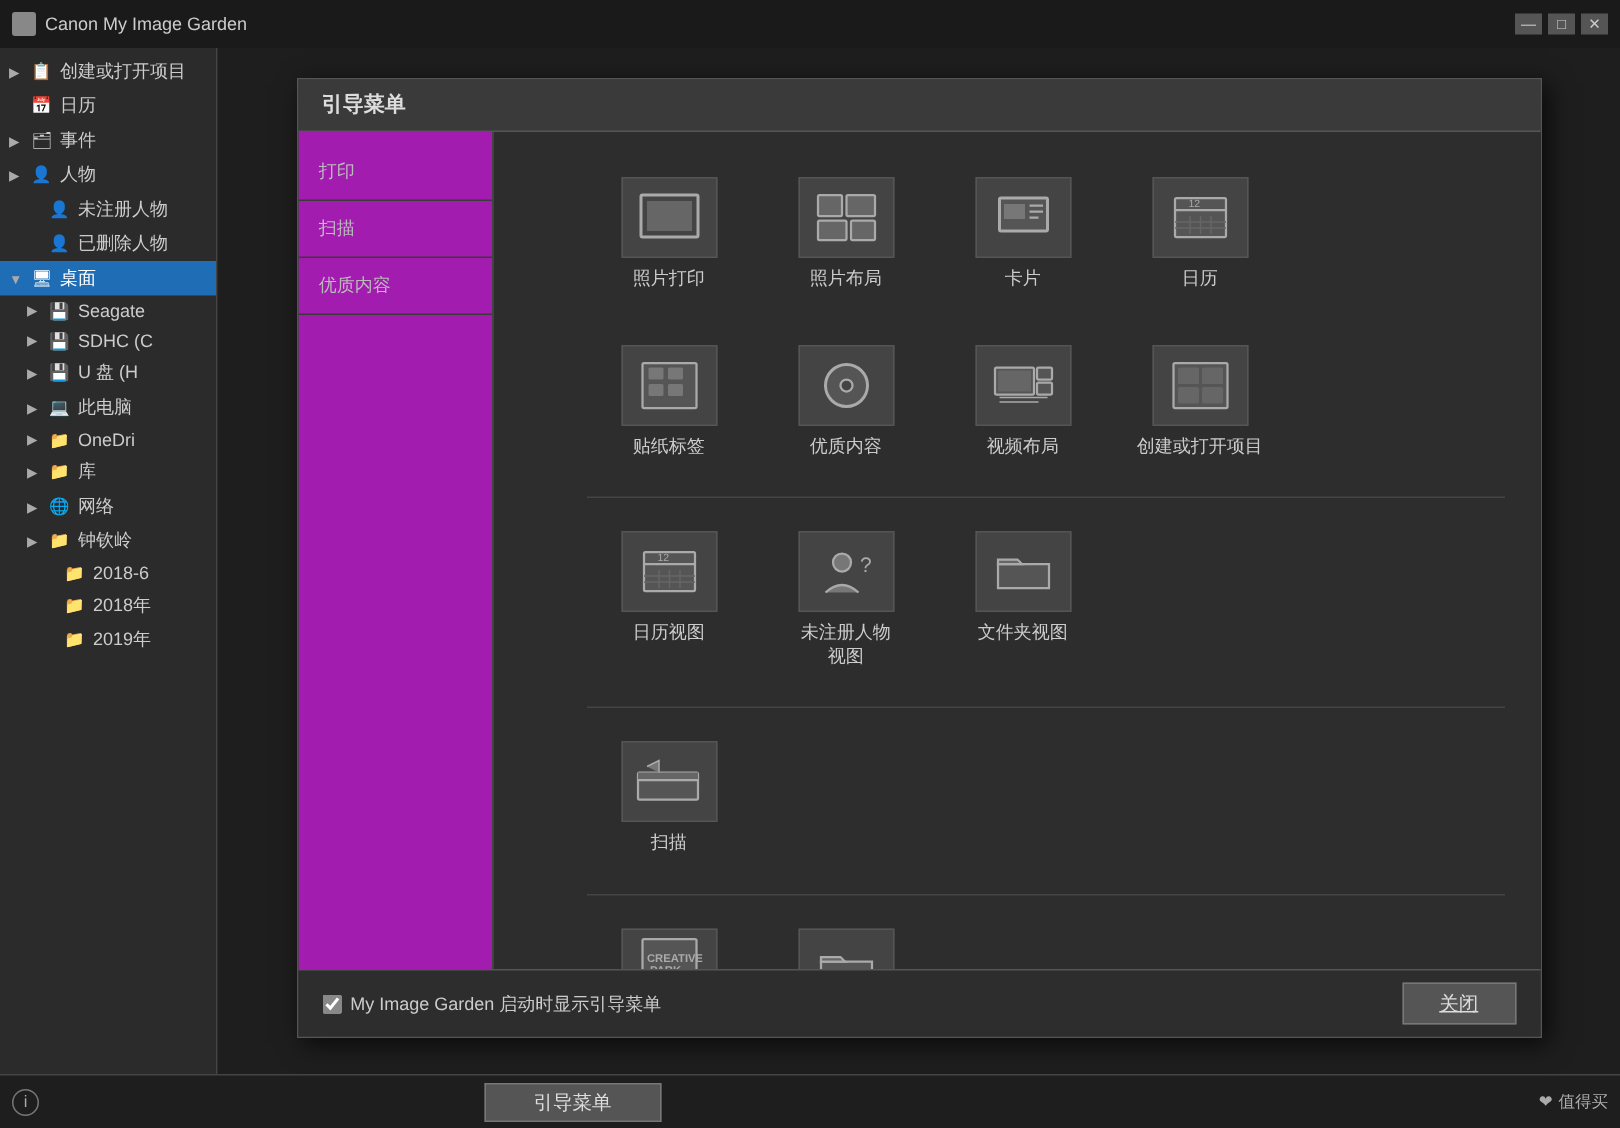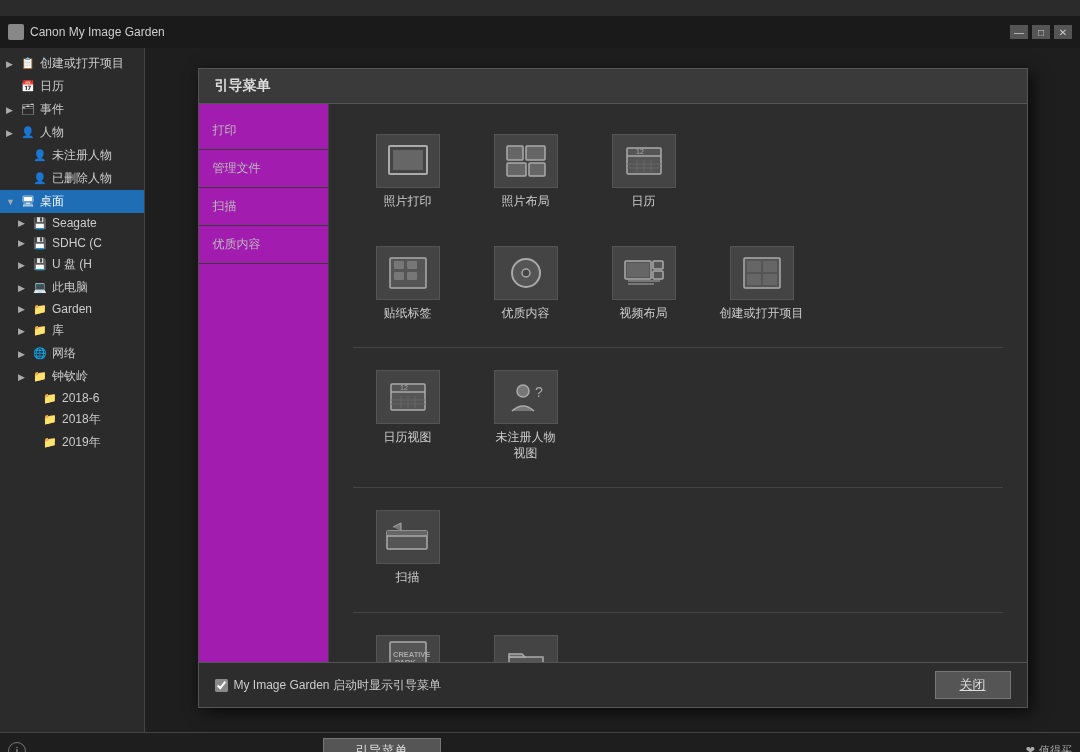--- a/index.html
+++ b/index.html
@@ -15,21 +15,20 @@
     
     .title-bar {
       width: 100%;
       height: 32px;
       background: #1a1a1a;
       display: flex;
       align-items: center;
       justify-content: space-between;
       padding: 0 8px;
       flex-shrink: 0;
-      margin-top: 16px;
     }
     .title-bar-left {
       display: flex;
       align-items: center;
       gap: 6px;
       color: #ccc;
       font-size: 12px;
     }
     .title-icon {
       width: 16px;
@@ -160,20 +159,21 @@
       font-size: 12px;
       cursor: pointer;
       border-bottom: 1px solid #3a3a3a;
     }
 
     .dialog-content {
       flex: 1;
       overflow-y: auto;
       padding: 20px 24px;
       background: #2d2d2d;
+      margin-left: 38px;
     }
     .dialog-content::-webkit-scrollbar { width: 8px; }
     .dialog-content::-webkit-scrollbar-track { background: #222; }
     .dialog-content::-webkit-scrollbar-thumb { background: #555; }
 
     
     .icon-grid {
       display: flex;
       flex-wrap: wrap;
       gap: 8px;
@@ -356,21 +356,21 @@
       <span>U 盘 (H</span>
     </div>
     <div class="sidebar-item sidebar-item-child">
       <span class="arrow">▶</span>
       <span class="sidebar-icon">💻</span>
       <span>此电脑</span>
     </div>
     <div class="sidebar-item sidebar-item-child">
       <span class="arrow">▶</span>
       <span class="sidebar-icon">📁</span>
-      <span>Garden</span>
+      <span>OneDri</span>
     </div>
     <div class="sidebar-item sidebar-item-child">
       <span class="arrow">▶</span>
       <span class="sidebar-icon">📁</span>
       <span>库</span>
     </div>
     <div class="sidebar-item sidebar-item-child">
       <span class="arrow">▶</span>
       <span class="sidebar-icon">🌐</span>
       <span>网络</span>
@@ -399,21 +399,20 @@
 
   <div class="content-area">
     <div class="modal-overlay">
 
       <div class="dialog">
         <div class="dialog-title">引导菜单</div>
         <div class="dialog-body">
 
           <div class="dialog-sidebar">
             <div class="dialog-sidebar-item">打印</div>
-            <div class="dialog-sidebar-item">管理文件</div>
             <div class="dialog-sidebar-item">扫描</div>
             <div class="dialog-sidebar-item">优质内容</div>
           </div>
 
           <div class="dialog-content">
 
             <div class="icon-grid">
 
               <div class="icon-item">
                 <div class="icon-box">
@@ -431,20 +430,32 @@
                     <rect x="3" y="3" width="16" height="14" rx="1" fill="#666" stroke="#aaa" stroke-width="1.5"></rect>
                     <rect x="22" y="3" width="19" height="14" rx="1" fill="#666" stroke="#aaa" stroke-width="1.5"></rect>
                     <rect x="3" y="20" width="19" height="13" rx="1" fill="#666" stroke="#aaa" stroke-width="1.5"></rect>
                     <rect x="25" y="20" width="16" height="13" rx="1" fill="#666" stroke="#aaa" stroke-width="1.5"></rect>
                   </svg>
                 </div>
                 <span class="icon-label">照片布局</span>
               </div>
 
 
+              <div class="icon-item">
+                <div class="icon-box">
+                  <svg width="44" height="36" viewBox="0 0 44 36" fill="none">
+                    <rect x="6" y="5" width="32" height="22" rx="1" stroke="#aaa" stroke-width="2" fill="#555"></rect>
+                    <rect x="9" y="9" width="14" height="10" fill="#777"></rect>
+                    <line x1="26" y1="10" x2="35" y2="10" stroke="#aaa" stroke-width="1.5"></line>
+                    <line x1="26" y1="14" x2="35" y2="14" stroke="#aaa" stroke-width="1.5"></line>
+                    <line x1="26" y1="18" x2="32" y2="18" stroke="#aaa" stroke-width="1.5"></line>
+                  </svg>
+                </div>
+                <span class="icon-label">卡片</span>
+              </div>
 
               <div class="icon-item">
                 <div class="icon-box">
                   <svg width="44" height="36" viewBox="0 0 44 36" fill="none">
                     <rect x="5" y="5" width="34" height="26" rx="1" stroke="#aaa" stroke-width="1.5" fill="#555"></rect>
                     <line x1="5" y1="13" x2="39" y2="13" stroke="#aaa" stroke-width="1.5"></line>
                     <text x="14" y="11" fill="#aaa" font-size="7" font-family="Arial">12</text>
                     <line x1="15" y1="17" x2="15" y2="29" stroke="#666" stroke-width="1"></line>
                     <line x1="22" y1="17" x2="22" y2="29" stroke="#666" stroke-width="1"></line>
                     <line x1="29" y1="17" x2="29" y2="29" stroke="#666" stroke-width="1"></line>
@@ -535,20 +546,29 @@
                 <div class="icon-box">
                   <svg width="44" height="36" viewBox="0 0 44 36" fill="none">
                     <ellipse cx="19" cy="12" rx="6" ry="6" fill="#777" stroke="#aaa" stroke-width="1.5"></ellipse>
                     <path d="M8 32 Q19 22 30 32" fill="#777" stroke="#aaa" stroke-width="1.5"></path>
                     <text x="31" y="18" fill="#aaa" font-size="14" font-family="Arial">?</text>
                   </svg>
                 </div>
                 <span class="icon-label">未注册人物<br>视图</span>
               </div>
 
+              <div class="icon-item">
+                <div class="icon-box">
+                  <svg width="44" height="36" viewBox="0 0 44 36" fill="none">
+                    <path d="M5 13 L5 29 L39 29 L39 13 Z" fill="#555" stroke="#aaa" stroke-width="1.5"></path>
+                    <path d="M5 13 L5 10 L18 10 L21 13 Z" fill="#666" stroke="#aaa" stroke-width="1.5"></path>
+                  </svg>
+                </div>
+                <span class="icon-label">文件夹视图</span>
+              </div>
             </div>
 
             <div class="section-divider"></div>
 
             <div class="icon-grid">
               <div class="icon-item">
                 <div class="icon-box">
                   <svg width="50" height="36" viewBox="0 0 50 36" fill="none">
                     <rect x="4" y="12" width="40" height="18" rx="1" stroke="#aaa" stroke-width="1.5" fill="#555"></rect>
                     <rect x="4" y="12" width="40" height="5" fill="#666"></rect>

